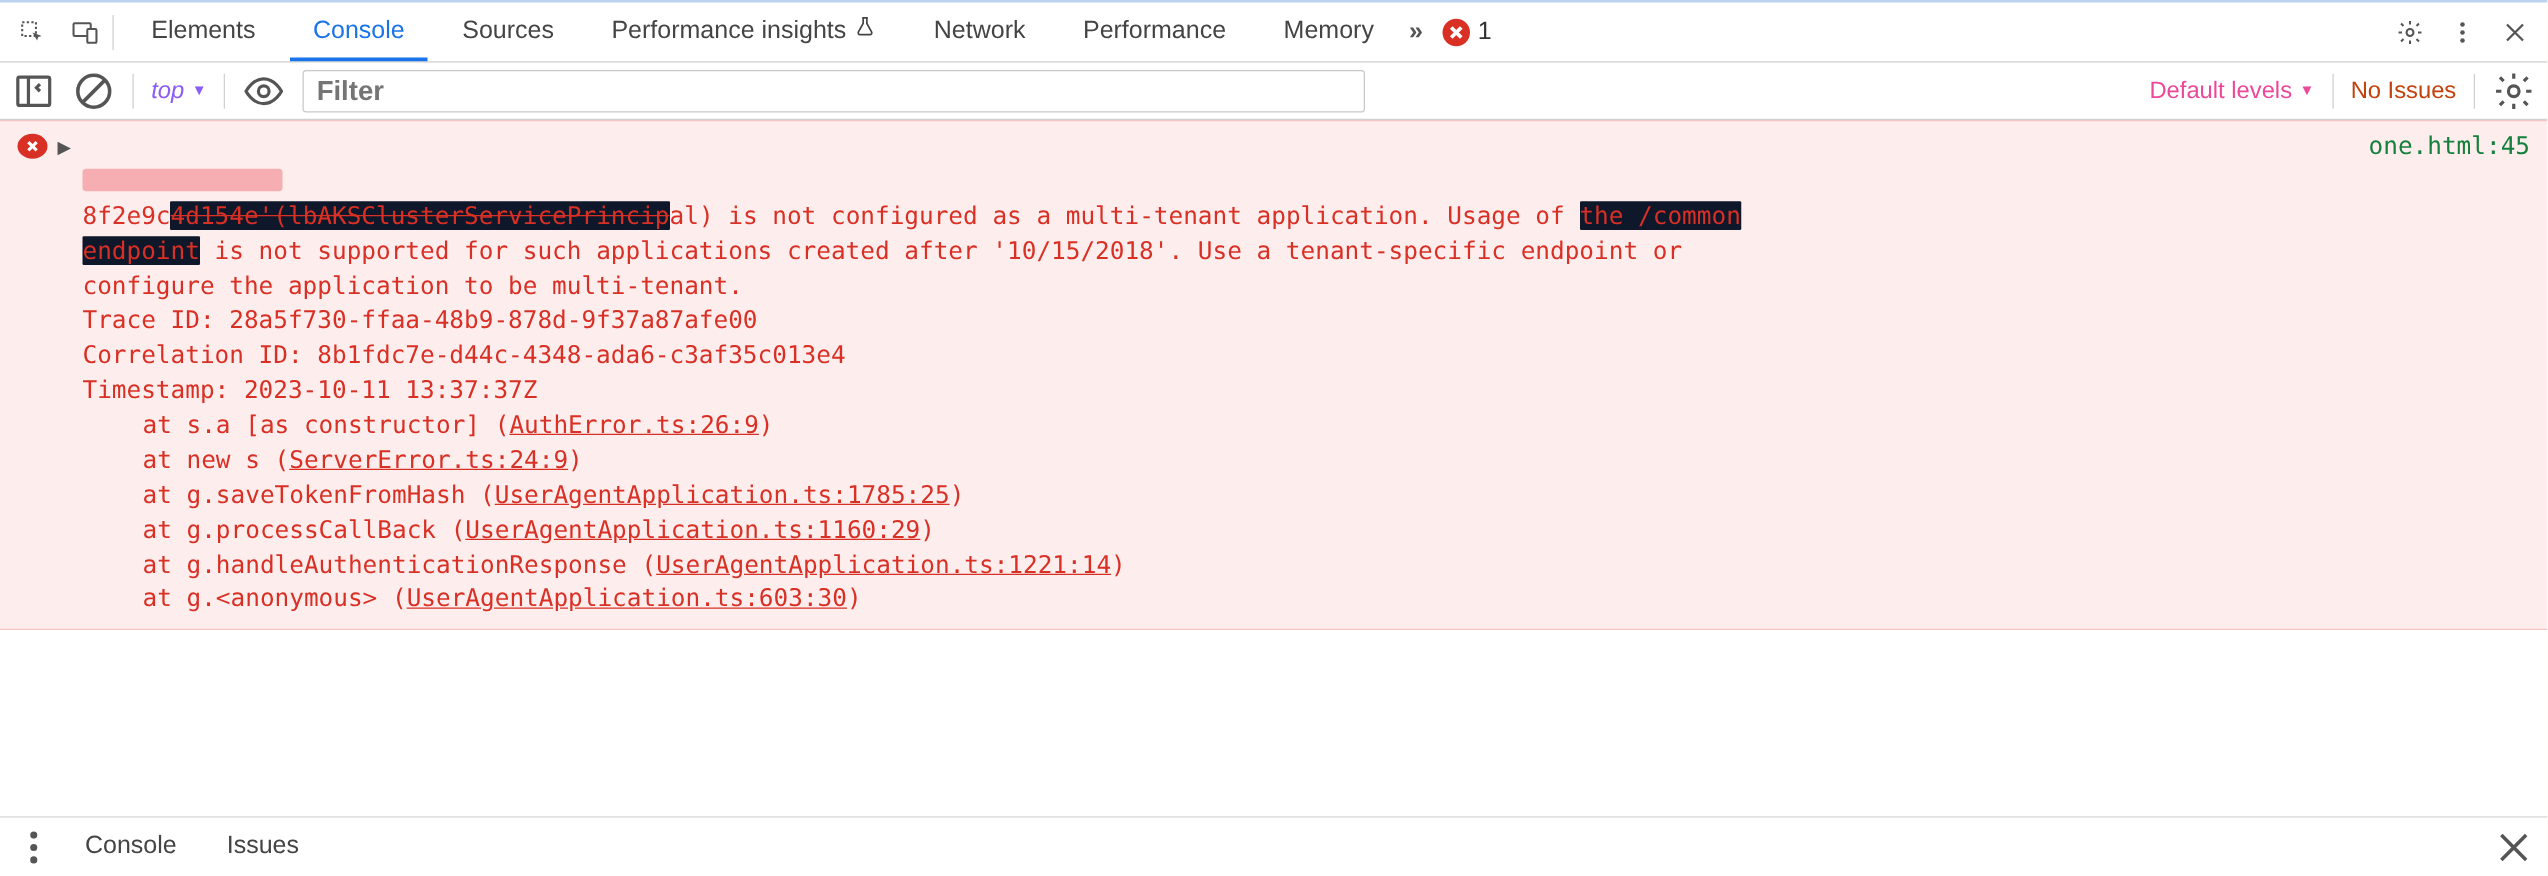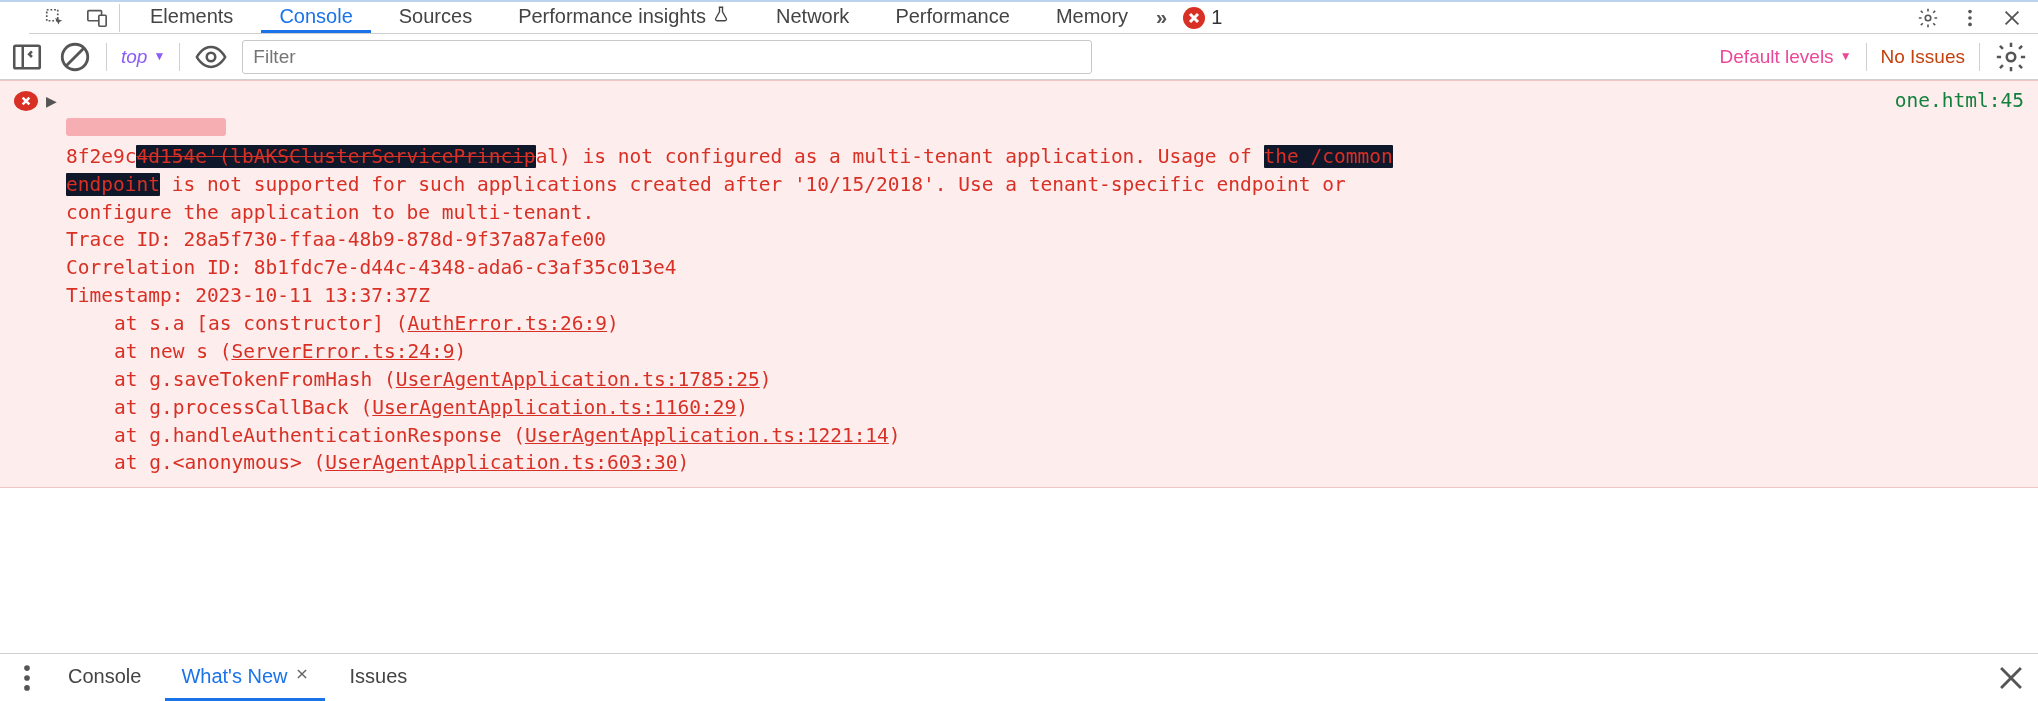--- a/index.html
+++ b/index.html
@@ -1,35 +1,35 @@
 <!DOCTYPE html>
 <html><head>
 <meta charset="utf-8">
 <style>
   * { box-sizing: border-box; margin: 0; padding: 0; }
   html, body { width: 100%; height: 100%; font-family: "Segoe UI", "Helvetica Neue", Arial, sans-serif; font-size: 18px; color: #333; background: #fff; overflow: hidden; }
   .root { display: flex; flex-direction: column; height: 701px; width: 2038px; border-top: 2px solid #bcd3ef; }
   
-  .tabstrip { display: flex; align-items: center; height: 32px; border-bottom: 1px solid #d0d0d0; padding: 0 6px; gap: 2px; margin-left: 29px; }
+  .tabstrip { display: flex; align-items: center; height: 48px; border-bottom: 1px solid #d0d0d0; padding: 0 6px; gap: 2px; }
   .tabstrip .icon-btn { width: 40px; height: 40px; display: flex; align-items: center; justify-content: center; color: #555; cursor: pointer; border-radius: 2px; }
   .tabstrip .icon-btn svg { width: 22px; height: 22px; }
   .tabs { display: flex; align-items: stretch; height: 100%; margin-left: 10px; gap: 10px; }
   .tab { display: flex; align-items: center; padding: 0 18px; font-size: 20px; color: #444; cursor: pointer; border-bottom: 3px solid transparent; white-space: nowrap; }
   .tab.active { color: #1a73e8; border-bottom-color: #1a73e8; }
   .tab .flask { margin-left: 6px; }
   .spacer { flex: 1; }
   .errbadge { display: flex; align-items: center; gap: 6px; font-size: 20px; color: #333; margin: 0 10px; }
   .err-circle { width: 22px; height: 22px; border-radius: 50%; background: #d93025; display: flex; align-items: center; justify-content: center; }
   .err-circle svg { width: 12px; height: 12px; stroke: #fff; stroke-width: 3; }
   
   .subbar { display: flex; align-items: center; height: 46px; border-bottom: 1px solid #d0d0d0; padding: 0 10px; gap: 14px; }
   .subbar .icon-btn { width: 34px; height: 34px; display: flex; align-items: center; justify-content: center; color: #555; cursor: pointer; }
   .divider { width: 1px; height: 28px; background: #d0d0d0; }
   .ctx { display: flex; align-items: center; gap: 6px; font-size: 19px; color: #8b5cf6; cursor: pointer; font-style: italic; }
-  .filter-input { flex: 0 0 auto; width: 850px; height: 34px; border: 1px solid #c8c8c8; border-radius: 3px; padding: 0 10px; font-size: 19px; color: #333; outline: none; }
+  .filter-input { flex: 0 0 auto; width: 850px; height: 34px; border: 1px solid #c8c8c8; border-radius: 3px; padding: 0 10px; font-size: 22px; color: #333; outline: none; font-weight: bold; }
   .dropdown { display: flex; align-items: center; gap: 6px; font-size: 19px; color: #ec4899; cursor: pointer; }
   .issues { font-size: 19px; color: #c2410c; }
   
   .console { flex: 1; overflow: auto; position: relative; background: #fff; }
   .console::-webkit-scrollbar { width: 16px; }
   .console::-webkit-scrollbar-thumb { background: #c1c1c1; border-radius: 8px; border: 3px solid #fff; }
   .msg { display: flex; align-items: flex-start; padding: 6px 14px 10px 14px; border-top: 1px solid #f3c5c5; border-bottom: 1px solid #f3c5c5; background: #fdeded; }
   .msg .gutter-icon { flex: 0 0 24px; width: 20px; height: 20px; border-radius: 50%; background: #d93025; display: flex; align-items: center; justify-content: center; margin-top: 4px; margin-right: 8px; }
   .msg .gutter-icon svg { width: 10px; height: 10px; stroke: #fff; stroke-width: 3; }
   .msg .expander { flex: 0 0 16px; color: #555; font-size: 14px; margin-top: 6px; margin-right: 4px; cursor: pointer; user-select: none; }
@@ -192,28 +192,20 @@
     <div class="icon-btn">
       <svg viewBox="0 0 24 24" fill="currentColor">
           <circle cx="12" cy="5" r="2"></circle>
           <circle cx="12" cy="12" r="2"></circle>
           <circle cx="12" cy="19" r="2"></circle>
         </svg>
     </div>
     <div class="dtab">
         <span>Console</span>
       </div>
-    <div class="dtab active">
-      <span>What's New</span>
-      <span class="x">
-        <svg width="14" height="14" viewBox="0 0 24 24" fill="none" stroke="currentColor" stroke-width="2.5">
-            <path d="M5 5l14 14M19 5L5 19"></path>
-          </svg>
-      </span>
-    </div>
     <div class="dtab">
         <span>Issues</span>
       </div>
     <div class="spacer"></div>
     <div class="icon-btn">
       <svg viewBox="0 0 24 24" fill="none" stroke="currentColor" stroke-width="2">
           <path d="M5 5l14 14M19 5L5 19"></path>
         </svg>
     </div>
   </div>

